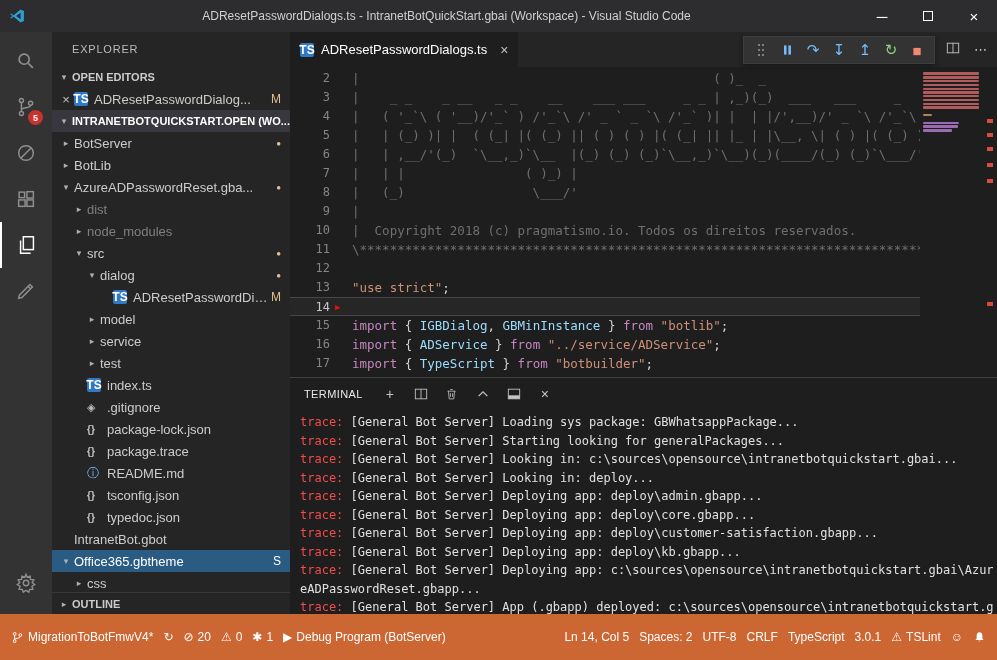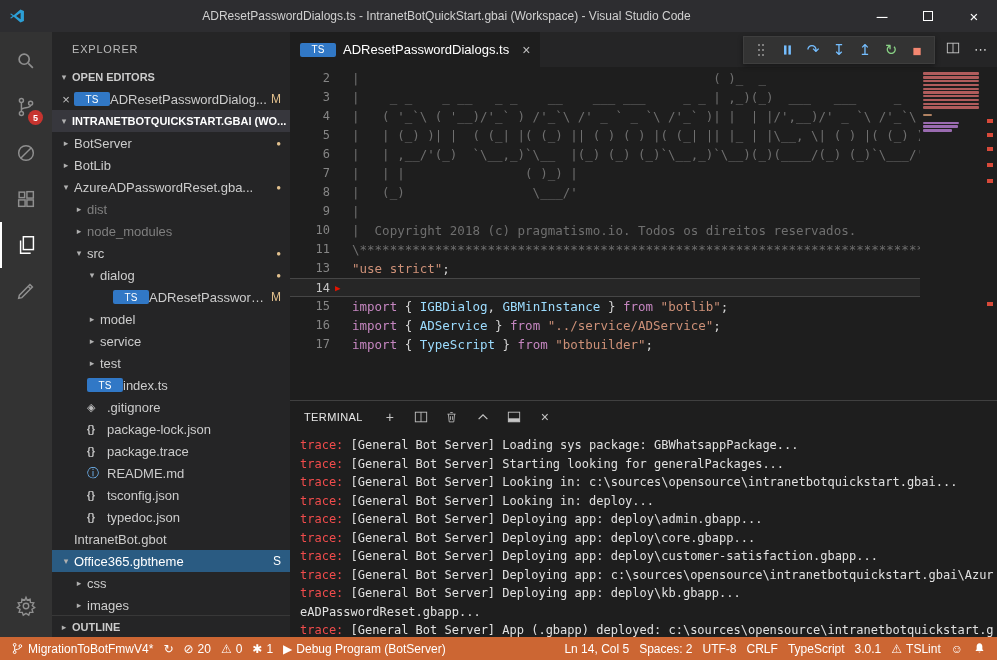--- a/index.html
+++ b/index.html
@@ -35,21 +35,21 @@
   .tree{flex:1;overflow:hidden}
   .trow{height:22px;display:flex;align-items:center;padding-right:9px;color:#cccccc;position:relative}
   .trow.selected{background:var(--selection-blue,#2a5b82);color:#fff}
   .trow.dim .tlabel{color:#7f7f7f}
   .arrow{flex:0 0 16px;text-align:center;font-size:9px;color:#b0b0b0}
   .tlabel{white-space:nowrap;overflow:hidden;text-overflow:ellipsis;font-size:13px}
   .dot{margin-left:auto;color:var(--modified-gold,#e2c08d);font-size:8px}
   .fbadge{margin-left:auto;color:var(--modified-gold,#e2c08d);font-size:12px}
   .trow.selected .fbadge{color:#fff}
   .ficon{flex:0 0 20px;display:flex;align-items:center;justify-content:flex-start}
-  .fi-ts{width:36px;height:14px;background:var(--ts-blue,#3178c6);color:#fff;font-size:10px;font-weight:normal;display:flex;align-items:center;justify-content:center;border-radius:2px}
+  .fi-ts{width:14px;height:14px;background:var(--ts-blue,#3178c6);color:#fff;font-size:12px;font-weight:bold;display:flex;align-items:center;justify-content:center;border-radius:2px}
   .fi-br{color:#c5c5c5;font-size:10px;font-weight:bold}
   .fi-inf{color:#75beff;font-size:12px}
   .fi-git{color:#bcbcbc;font-size:11px}
   .oe-close{flex:0 0 16px;text-align:center;color:#c0c0c0;font-size:13px}
 
   
   .editor-col{flex:1;display:flex;flex-direction:column;min-width:0;min-height:0}
   .tabbar{flex:0 0 35px;background:#252526;display:flex;position:relative}
   .tab{height:35px;background:#1e1e1e;display:flex;align-items:center;padding:0 10px;gap:7px;color:#fff;font-size:13px}
   .tab-close{color:#c0c0c0;font-size:14px;margin-left:6px}
@@ -80,21 +80,21 @@
   .term-select{margin-left:auto;background:#3c3c3c;border:1px solid #4a4a4a;color:#f0f0f0;font-size:12px;height:22px;display:flex;align-items:center;padding:0 8px;gap:16px;min-width:120px}
   .term-select .sel-arrow{font-size:8px;color:#cccccc;margin-left:auto}
   .term-actions{display:flex;align-items:center;gap:13px;color:#c5c5c5;margin-left:8px}
   .term-actions .ta{display:flex;align-items:center;justify-content:center;width:18px;height:18px;font-size:14px}
   .term-body{flex:1;overflow:hidden;padding:4px 0 0 10px}
   .trowt{font-family:"DejaVu Sans Mono","Liberation Mono",monospace;font-size:12px;line-height:18.5px;white-space:pre;color:#e0e0e0}
   .tpre{color:var(--trace-red,#f14c4c)}
 
   
   .statusbar{flex:0 0 23px;background:var(--statusbar-bg,#cc6633);display:flex;align-items:center;color:#fff;font-size:12px;padding:0 6px}
-  .s-item{display:flex;align-items:center;gap:4px;padding:4px 5px;height:100%;white-space:nowrap}
+  .s-item{display:flex;align-items:center;gap:4px;padding:16px 5px;height:100%;white-space:nowrap}
   .s-right{margin-left:auto;display:flex;height:100%}
   .s-ico{display:flex;align-items:center;font-size:12px}
 </style>
 </head>
 <body>
 
 <div class="window">
 
   <div class="titlebar">
     <span class="tb-logo">
@@ -188,21 +188,21 @@
             <span class="oe-close">×</span>
             <span class="ficon">
               <span class="fi-ts">TS</span>
             </span>
             <span class="tlabel">ADResetPasswordDialog...</span>
             <span class="fbadge">M</span>
           </div>
         </div>
       <div class="sec-head ws">
         <span class="chev">▾</span>
-        <span>INTRANETBOTQUICKSTART.GBAI (WO...</span>
+        <span>INTRANETBOTQUICKSTART.OPEN (WO...</span>
       </div>
       <div class="tree" id="tree">
           <div class="trow" style="padding-left: 6px;">
             <span class="arrow">▸</span>
             <span class="tlabel">BotServer</span>
             <span class="dot">●</span>
           </div>
           <div class="trow" style="padding-left: 6px;">
             <span class="arrow">▸</span>
             <span class="tlabel">BotLib</span>
@@ -355,20 +355,21 @@
             <div class="cline"><span class="ln">2</span><span class="gut"></span><span class="ct"><span class="tk-cmt">|                                               ( )_  _                      |</span></span></div>
             <div class="cline"><span class="ln">3</span><span class="gut"></span><span class="ct"><span class="tk-cmt">|    _ _    _ __   _ _    __    ___ ___     _ _ | ,_)(_)  ___   ___     _    |</span></span></div>
             <div class="cline"><span class="ln">4</span><span class="gut"></span><span class="ct"><span class="tk-cmt">|   ( '_`\ ( '__)/'_` ) /'_`\ /' _ ` _ `\ /'_` )| |  | |/',__)/' _ `\ /'_`\  |</span></span></div>
             <div class="cline"><span class="ln">5</span><span class="gut"></span><span class="ct"><span class="tk-cmt">|   | (_) )| |  ( (_| |( (_) || ( ) ( ) |( (_| || |_ | |\__, \| ( ) |( (_) ) |</span></span></div>
             <div class="cline"><span class="ln">6</span><span class="gut"></span><span class="ct"><span class="tk-cmt">|   | ,__/'(_)  `\__,_)`\__  |(_) (_) (_)`\__,_)`\__)(_)(____/(_) (_)`\___/' |</span></span></div>
             <div class="cline"><span class="ln">7</span><span class="gut"></span><span class="ct"><span class="tk-cmt">|   | |                ( )_) |                                               |</span></span></div>
             <div class="cline"><span class="ln">8</span><span class="gut"></span><span class="ct"><span class="tk-cmt">|   (_)                 \___/'                                               |</span></span></div>
             <div class="cline"><span class="ln">9</span><span class="gut"></span><span class="ct"><span class="tk-cmt">|                                                                            |</span></span></div>
             <div class="cline"><span class="ln">10</span><span class="gut"></span><span class="ct"><span class="tk-cmt">|  Copyright 2018 (c) pragmatismo.io. Todos os direitos reservados.          |</span></span></div>
             <div class="cline"><span class="ln">11</span><span class="gut"></span><span class="ct"><span class="tk-cmt">\*****************************************************************************/</span></span></div>
+            <div class="cline"><span class="ln">12</span><span class="gut"></span><span class="ct"></span></div>
             <div class="cline"><span class="ln">13</span><span class="gut"></span><span class="ct"><span class="tk-str">"use strict"</span><span class="tk-pun">;</span></span></div>
             <div class="cline cur"><span class="ln">14</span><span class="gut"><span class="bp">▶</span></span><span class="ct"></span></div>
             <div class="cline"><span class="ln">15</span><span class="gut"></span><span class="ct"><span class="tk-kw">import </span><span class="tk-pun">{ </span><span class="tk-id">IGBDialog</span><span class="tk-pun">, </span><span class="tk-id">GBMinInstance</span><span class="tk-pun"> }</span><span class="tk-kw"> from </span><span class="tk-str">"botlib"</span><span class="tk-pun">;</span></span></div>
             <div class="cline"><span class="ln">16</span><span class="gut"></span><span class="ct"><span class="tk-kw">import </span><span class="tk-pun">{ </span><span class="tk-id">ADService</span><span class="tk-pun"> }</span><span class="tk-kw"> from </span><span class="tk-str">"../service/ADService"</span><span class="tk-pun">;</span></span></div>
             <div class="cline"><span class="ln">17</span><span class="gut"></span><span class="ct"><span class="tk-kw">import </span><span class="tk-pun">{ </span><span class="tk-id">TypeScript</span><span class="tk-pun"> }</span><span class="tk-kw"> from </span><span class="tk-str">"botbuilder"</span><span class="tk-pun">;</span></span></div>
           </div>
         <div class="minimap" id="minimap">
             <div class="mbar" style="width: 56px; background: rgb(176, 92, 92);"></div>
             <div class="mbar" style="width: 56px; background: rgb(176, 92, 92);"></div>
             <div class="mbar" style="width: 56px; background: rgb(176, 92, 92);"></div>
@@ -428,22 +429,22 @@
             </div>
         </div>
         <div class="term-body" id="term-body">
             <div class="trowt"><span class="tpre">trace:</span><span> [General Bot Server] Loading sys package: GBWhatsappPackage...</span></div>
             <div class="trowt"><span class="tpre">trace:</span><span> [General Bot Server] Starting looking for generalPackages...</span></div>
             <div class="trowt"><span class="tpre">trace:</span><span> [General Bot Server] Looking in: c:\sources\opensource\intranetbotquickstart.gbai...</span></div>
             <div class="trowt"><span class="tpre">trace:</span><span> [General Bot Server] Looking in: deploy...</span></div>
             <div class="trowt"><span class="tpre">trace:</span><span> [General Bot Server] Deploying app: deploy\admin.gbapp...</span></div>
             <div class="trowt"><span class="tpre">trace:</span><span> [General Bot Server] Deploying app: deploy\core.gbapp...</span></div>
             <div class="trowt"><span class="tpre">trace:</span><span> [General Bot Server] Deploying app: deploy\customer-satisfaction.gbapp...</span></div>
+            <div class="trowt"><span class="tpre">trace:</span><span> [General Bot Server] Deploying app: deploy\kb.gbapp...</span></div>
             <div class="trowt"><span class="tpre">trace:</span><span> [General Bot Server] Deploying app: c:\sources\opensource\intranetbotquickstart.gbai\Azur</span></div>
-            <div class="trowt"><span class="tpre">trace:</span><span> [General Bot Server] Deploying app: deploy\kb.gbapp...</span></div>
             <div class="trowt"><span>eADPasswordReset.gbapp...</span></div>
             <div class="trowt"><span class="tpre">trace:</span><span> [General Bot Server] App (.gbapp) deployed: c:\sources\opensource\intranetbotquickstart.g</span></div>
           </div>
       </div>
     </div>
   </div>
 
   <div class="statusbar" id="statusbar">
       <span class="s-item">
         <span class="s-ico">

